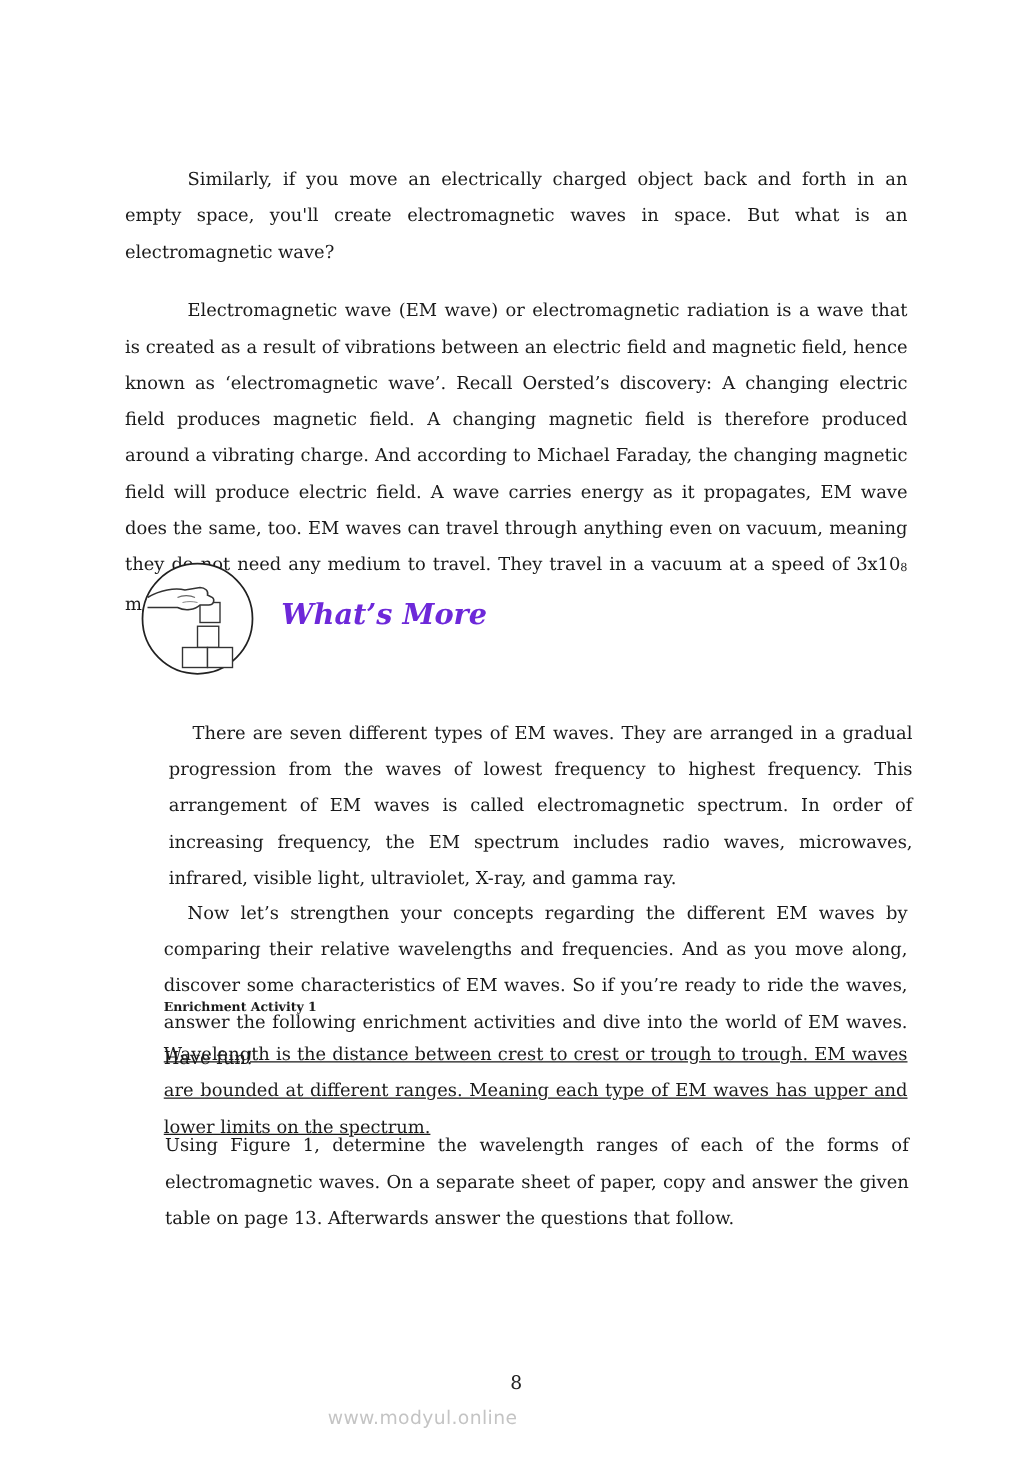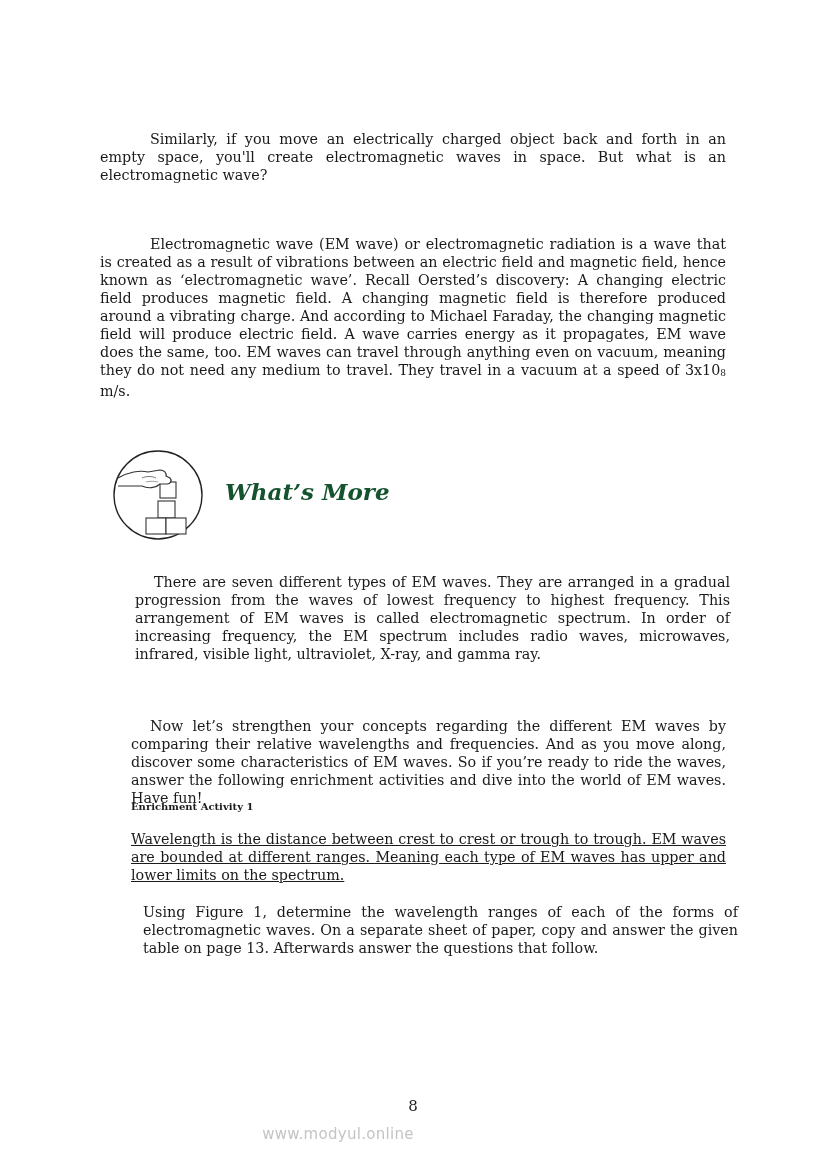--- a/index.html
+++ b/index.html
@@ -1,30 +1,30 @@
 <!DOCTYPE html>
 <html><head>
 <meta charset="utf-8">
 <style>
   html, body { margin:0; padding:0; background:#ffffff; }
   body { width:826px; height:1169px; position:relative; overflow:hidden;
          font-family:"DejaVu Serif", serif; color:#1a1a1a; }
-  .p { position:absolute; font-size:14.3px; line-height:18px; text-align:justify; text-align-last:left; margin:0; }
+  .p { position:absolute; font-size:14.3px; line-height:29px; text-align:justify; text-align-last:left; margin:0; }
   .indent { text-indent:50px; }
   .indent2 { text-indent:19px; }
   b { font-weight:normal; }
   #para1 { left:100px; top:130px; width:626px; }
   #para2 { left:100px; top:235px; width:626px; }
   #whatsmore { position:absolute; left:112px; top:448px; width:300px; height:96px; }
-  #whatsmore .title { position:absolute; left:113px; top:30px; font-size:23px; font-weight:bold; font-style:italic; font-family:"DejaVu Serif", serif; color:#14532d; white-space:nowrap; }
+  #whatsmore .title { position:absolute; left:113px; top:30px; font-size:23px; font-weight:bold; font-style:italic; font-family:"DejaVu Serif", serif; color:#6d28d9; white-space:nowrap; }
   #para3 { left:135px; top:573px; width:595px; }
   #para4 { left:131px; top:687px; width:595px;margin-top:30px; }
   #activity-heading { position:absolute; left:131px; top:801px; font-size:10px; font-weight:bold; }
   #para5 { left:131px; top:830px; width:595px;text-decoration:underline; }
-  #para6 { left:143px; top:903px; width:595px; }
+  #para6 { left:132px; top:903px; width:595px; }
   #page-number { position:absolute; left:0; width:826px; top:1097px; text-align:center; font-size:15px; font-family:"DejaVu Serif", serif; color:#222; }
   #watermark { position:absolute; left:0; width:676px; top:1125px; text-align:center; font-size:15px; font-family:"DejaVu Sans", sans-serif; color:#c4c4c4; letter-spacing:0.3px; }
   sub.s { font-size:9px; vertical-align:-1px; }
 </style>
 </head>
 <body>
 
 <p class="p indent" id="para1">Similarly, if you move an electrically charged object back and forth in an empty space, you'll create electromagnetic waves in space. But what is an electromagnetic wave?</p>
 
 <p class="p indent" id="para2"><b>Electromagnetic wave</b><span> (EM wave) or electromagnetic radiation is a wave that is created as a result of vibrations between an electric field and magnetic field, hence known as ‘electromagnetic wave’. Recall Oersted’s discovery: A changing electric field produces magnetic field. A changing magnetic field is therefore produced around a vibrating charge. And according to Michael Faraday, the changing magnetic field will produce electric field. A wave carries energy as it propagates, EM wave does the same, too. EM waves can travel through anything even on vacuum, meaning they do not need any medium to travel. They travel in a vacuum at a speed of 3x10</span><sub class="s">8</sub><span> m/s.</span></p>

